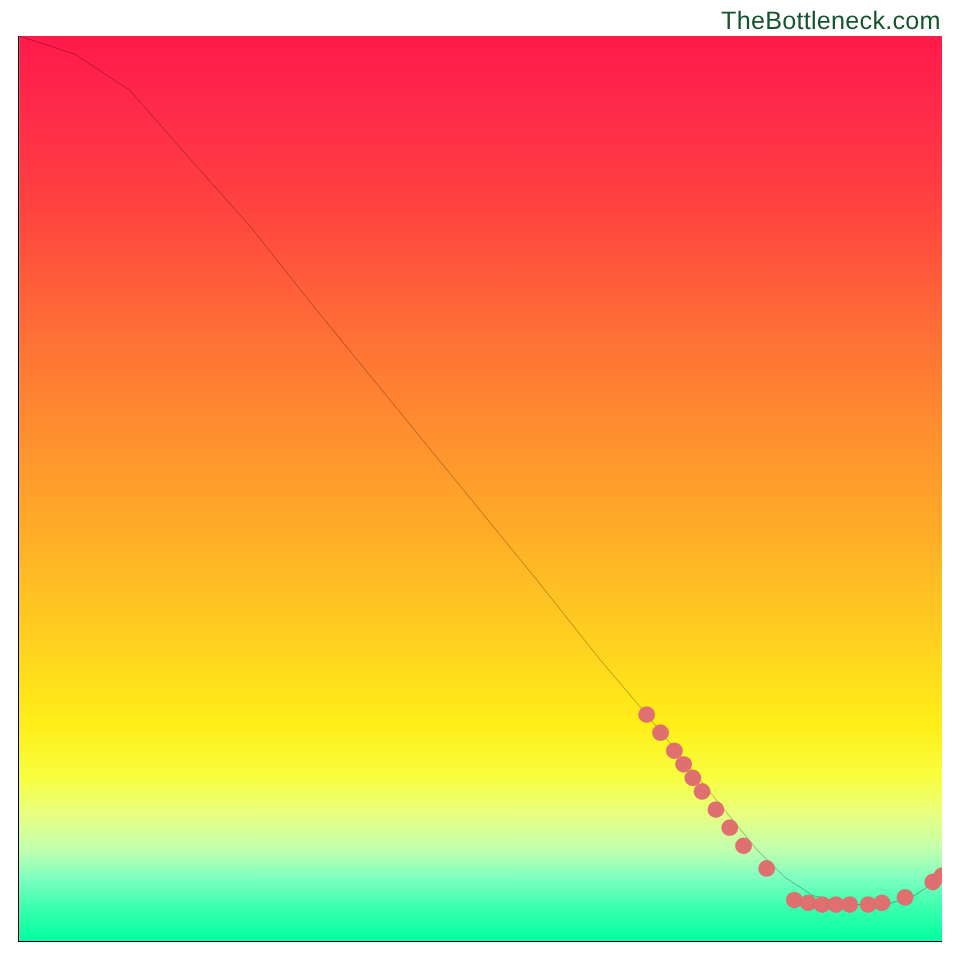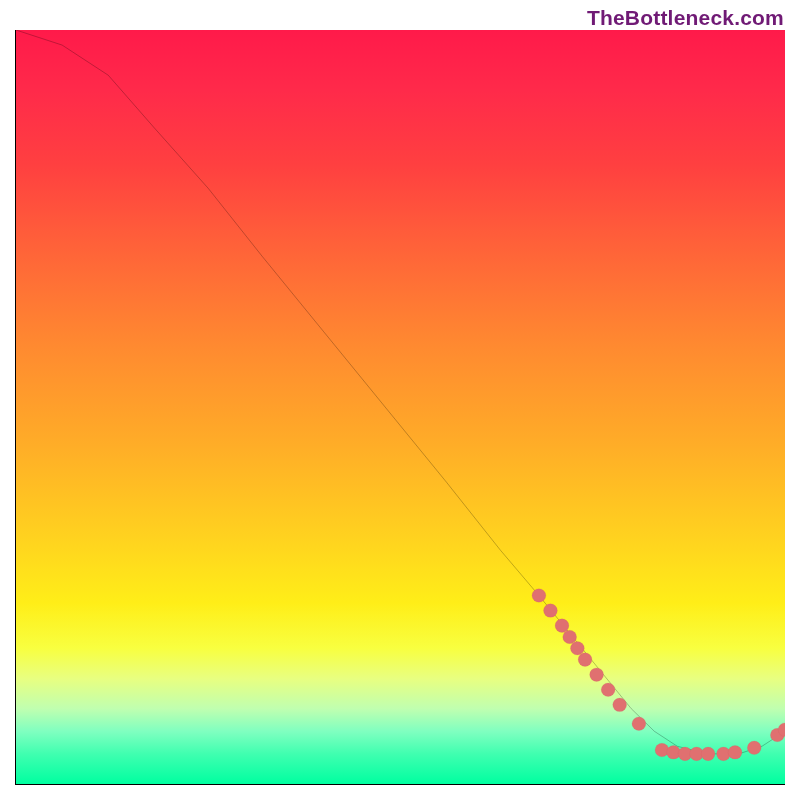--- a/index.html
+++ b/index.html
@@ -50,23 +50,23 @@
   svg.curve {
     position: absolute;
     inset: 0;
     width: 100%;
     height: 100%;
   }
   .watermark {
     position: absolute;
     top: 6px;
     right: 16px;
-    color: #701a75;
+    color: #14532d;
     font-size: 21px;
-    font-weight: 700;
+    font-weight: 400;
     letter-spacing: 0.2px;
   }
 </style>
 </head>
 <body>
 
 <div class="chart-container">
   <div class="watermark">TheBottleneck.com</div>
   <div class="plot-area">
     <div class="gradient-bg"></div>

